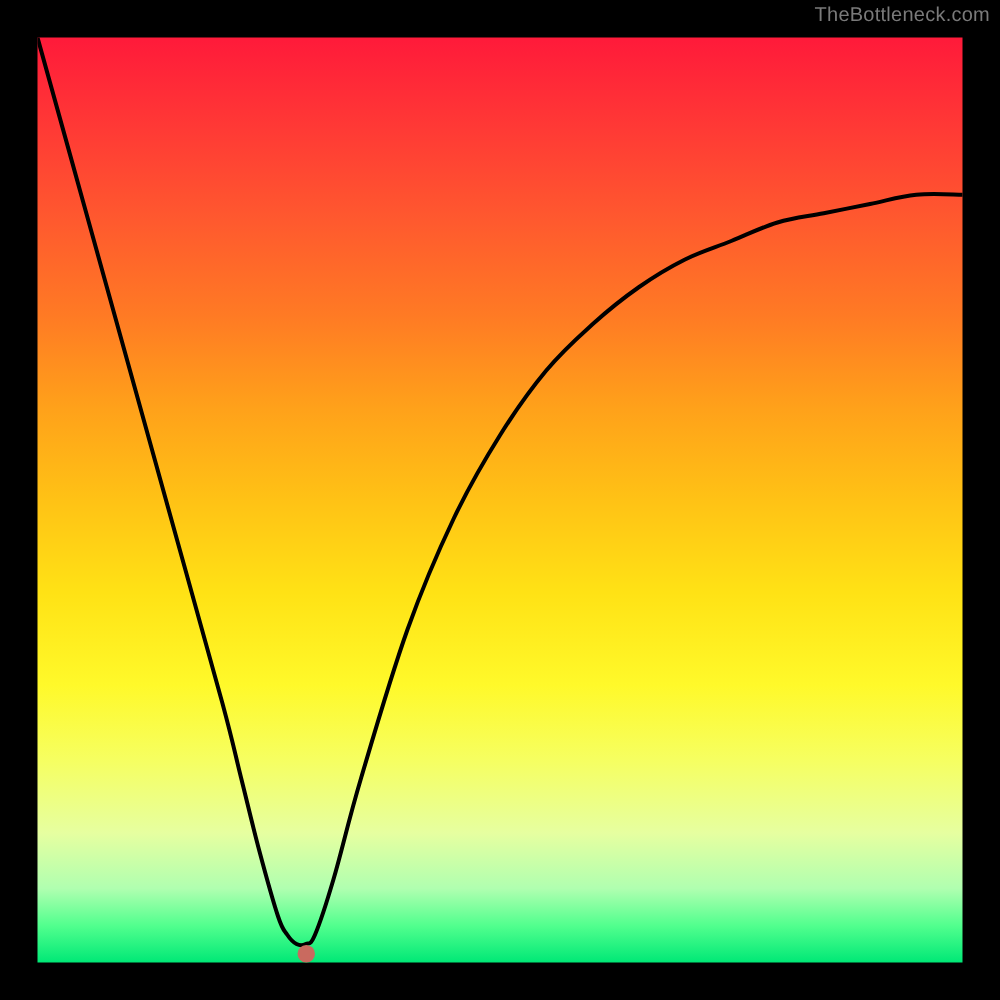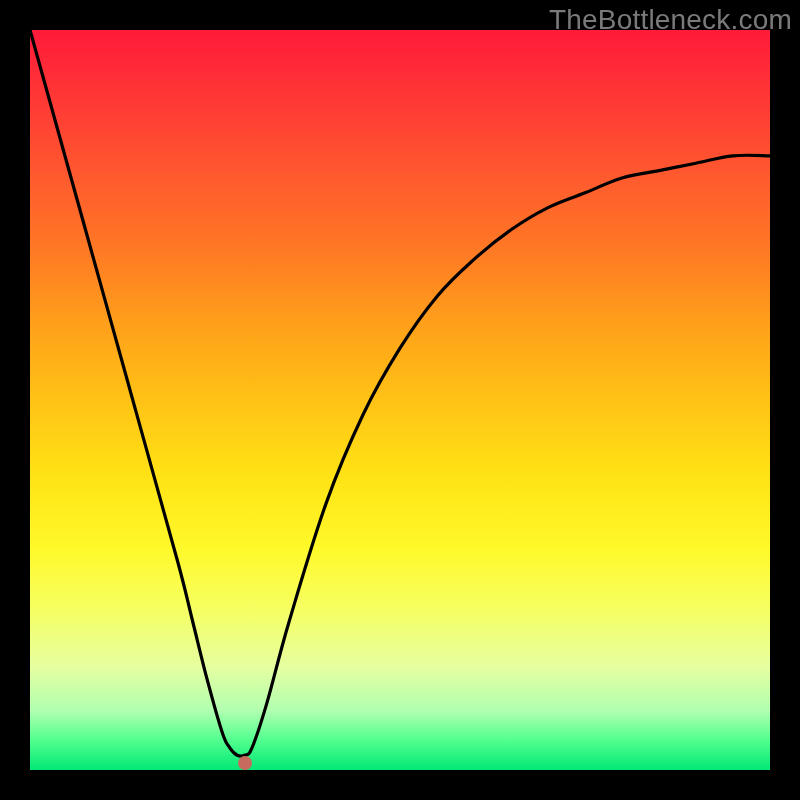--- a/index.html
+++ b/index.html
@@ -47,21 +47,21 @@
     top: 0;
     width: 740px;
     height: 740px;
     display: block;
   }
   .watermark {
     position: absolute;
     top: 4px;
     right: 8px;
     color: #7a7a7a;
-    font-size: 28px;
+    font-size: 16px;
     letter-spacing: 0.2px;
   }
   .dot {
     position: absolute;
     width: 14px;
     height: 14px;
     border-radius: 50%;
     background: #c96a5f;
     transform: translate(-50%, -50%);
   }

